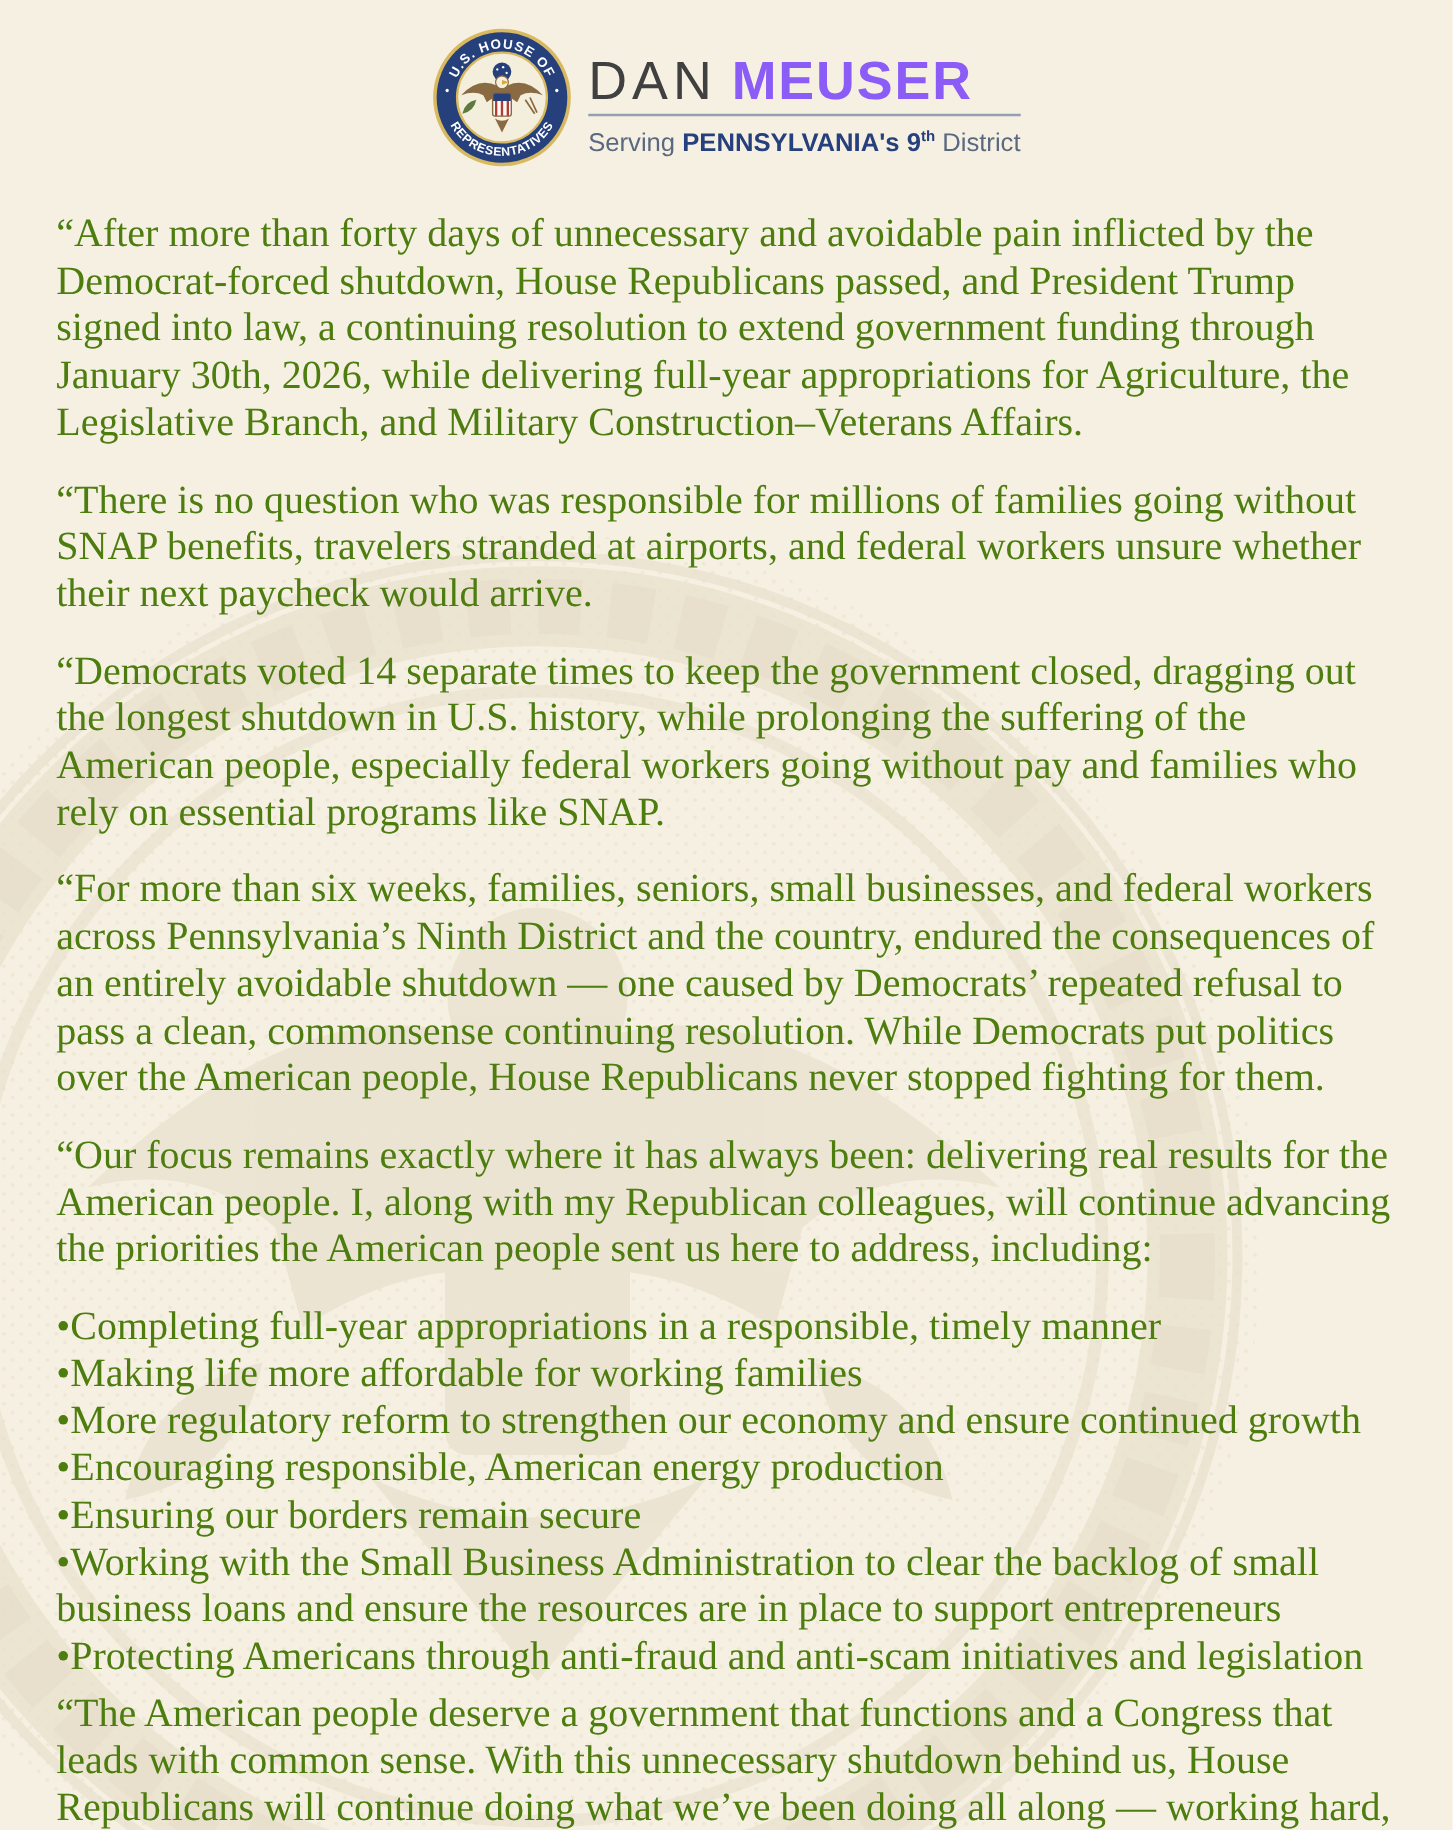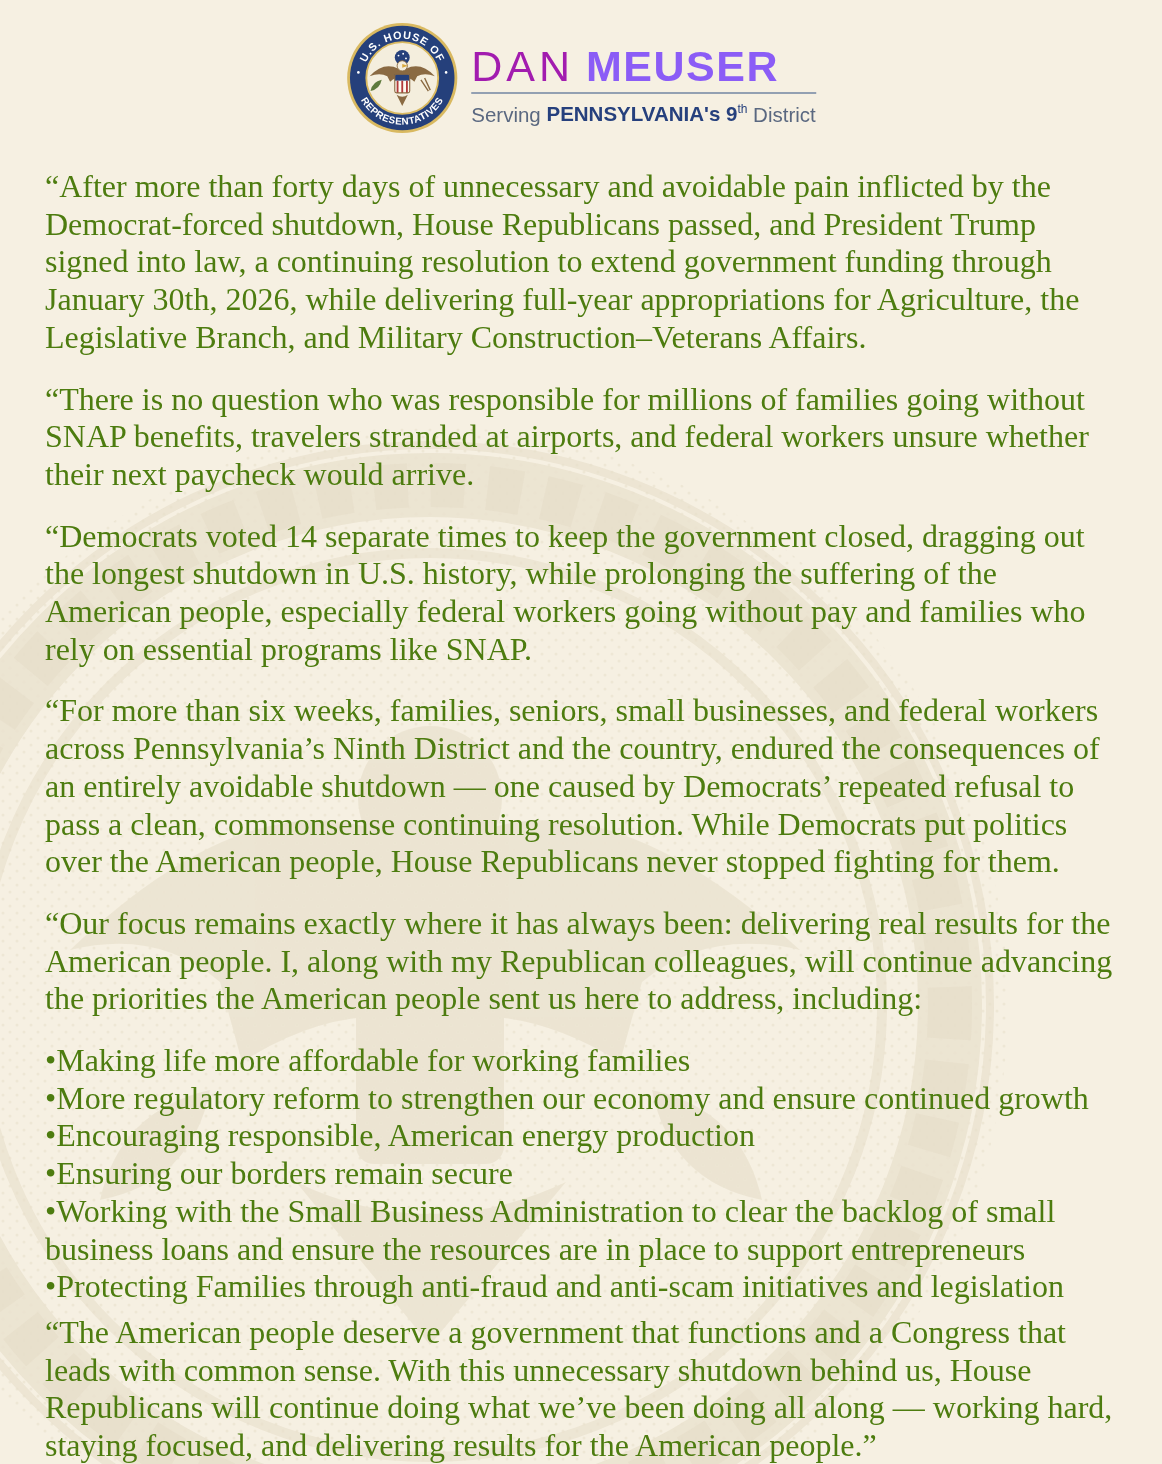--- a/index.html
+++ b/index.html
@@ -17,29 +17,29 @@
   .letterhead {
     position:absolute; top:22px; left:50%; transform:translateX(-50%);
     display:flex; align-items:center; gap:13px;
   }
   .seal { width:112px; height:112px; flex:0 0 auto; }
   .wordmark { display:flex; flex-direction:column; padding-top:14px; }
   .name-line {
     font-family:"Liberation Sans", sans-serif;
     font-size:43px; line-height:44px; white-space:nowrap;
   }
-  .name-first { font-weight:400; letter-spacing:4px; color:#a21caf;margin-top:24px; }
+  .name-first { font-weight:400; letter-spacing:4px; color:#404040;margin-top:24px; }
   .name-last  { font-weight:700; letter-spacing:1.5px; color:#8b5cf6; }
   .rule { border-top:2px solid #93a0b2; margin:4px 0 4px 0; width:100%; }
   .tagline {
     font-family:"Liberation Sans", sans-serif;
     font-size:20.5px; line-height:24px; white-space:nowrap; color:#5a6880;
   }
   .tagline .t-bold { font-weight:700; color:#26407d; }
-  .tagline sup { font-size:12px; font-weight:400; color:#26407d; }
+  .tagline sup { font-size:12px; font-weight:700; color:#26407d; }
   
   .statement {
     position:absolute; left:45px; top:168px; width:1072px;
     font-size:32px; line-height:37.7px; color:#4d7c0f;
     text-rendering:optimizeLegibility;
   }
   .statement p { margin:0 0 24px 0; }
   .bullets { margin:9px 0 8px 0; }
   .bullets p { margin:0; }
 </style>
@@ -118,24 +118,25 @@
   </header>
 
   <main class="statement">
     <p>“After more than forty days of unnecessary and avoidable pain inflicted by the Democrat-forced shutdown, House Republicans passed, and President Trump signed into law, a continuing resolution to extend government funding through January 30th, 2026, while delivering full-year appropriations for Agriculture, the Legislative Branch, and Military Construction–Veterans Affairs.</p>
     <p>“There is no question who was responsible for millions of families going without SNAP benefits, travelers stranded at airports, and federal workers unsure whether their next paycheck would arrive.</p>
     <p>“Democrats voted 14 separate times to keep the government closed, dragging out the longest shutdown in U.S. history, while prolonging the suffering of the American people, especially federal workers going without pay and families who rely on essential programs like SNAP.</p>
     <p>“For more than six weeks, families, seniors, small businesses, and federal workers across Pennsylvania’s Ninth District and the country, endured the consequences of an entirely avoidable shutdown — one caused by Democrats’ repeated refusal to pass a clean, commonsense continuing resolution. While Democrats put politics over the American people, House Republicans never stopped fighting for them.</p>
     <p>“Our focus remains exactly where it has always been: delivering real results for the American people. I, along with my Republican colleagues, will continue advancing the priorities the American people sent us here to address, including:</p>
 
     <div class="bullets">
+      <p>•Completing full-year appropriations in a responsible, timely manner</p>
       <p>•Making life more affordable for working families</p>
       <p>•More regulatory reform to strengthen our economy and ensure continued growth</p>
       <p>•Encouraging responsible, American energy production</p>
       <p>•Ensuring our borders remain secure</p>
       <p>•Working with the Small Business Administration to clear the backlog of small business loans and ensure the resources are in place to support entrepreneurs</p>
-      <p>•Protecting Families through anti-fraud and anti-scam initiatives and legislation</p>
+      <p>•Protecting Americans through anti-fraud and anti-scam initiatives and legislation</p>
     </div>
 
     <p>“The American people deserve a government that functions and a Congress that leads with common sense. With this unnecessary shutdown behind us, House Republicans will continue doing what we’ve been doing all along — working hard, staying focused, and delivering results for the American people.”</p>
   </main>
 
 </div>
 
 </body></html>

